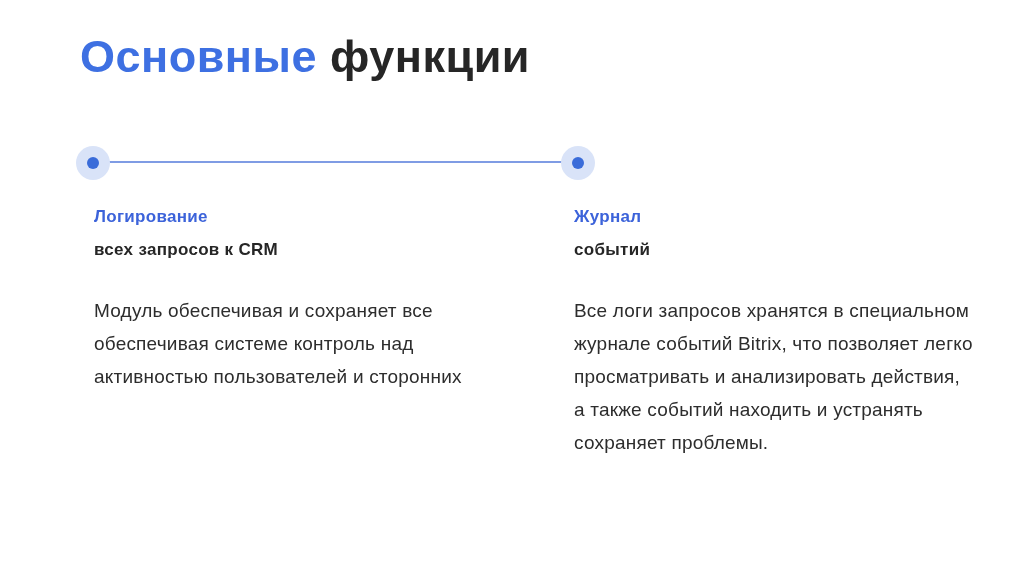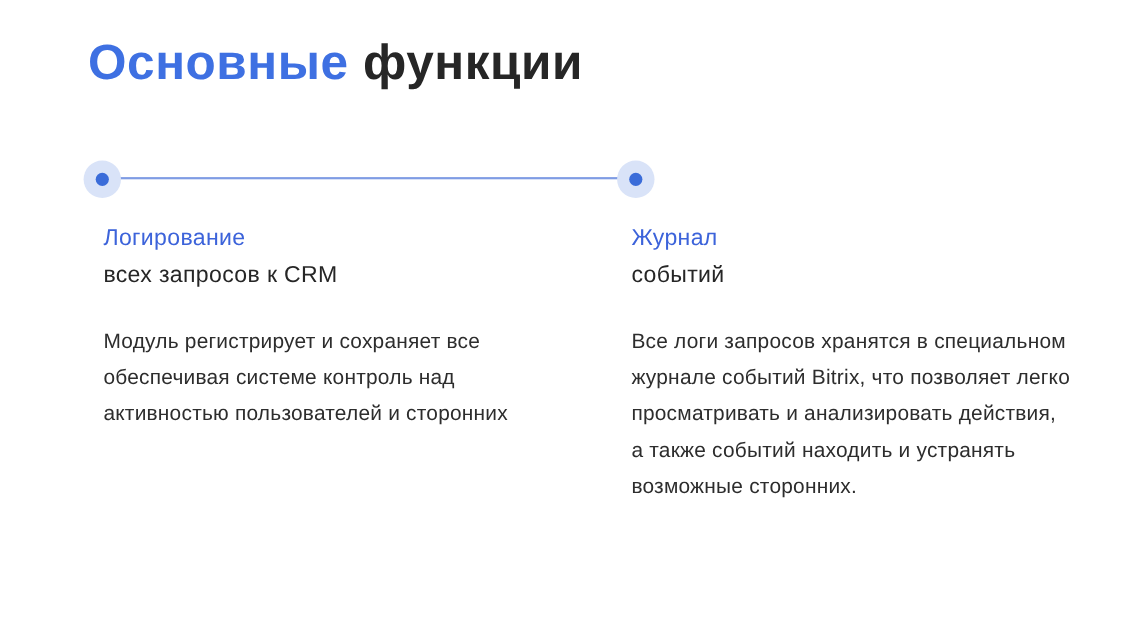--- a/index.html
+++ b/index.html
@@ -60,23 +60,23 @@
   }
   
   .column {
     position: absolute;
     top: 200px;
     width: 440px;
   }
   .column.left  { left: 94px; }
   .column.right { left: 574px; }
   .col-heading-line {
-    font-size: 21px;
+    font-size: 17px;
     line-height: 33px;
-    font-weight: 400;
+    font-weight: 700;
     letter-spacing: 0.3px;
     color: #262626;
     white-space: nowrap;
   }
   .col-heading-line.accent { color: #3c63da; }
   .col-body {
     margin: 28px 0 0 0;
     font-size: 19px;
     line-height: 33px;
     font-weight: 400;
@@ -98,31 +98,31 @@
     <div class="dot"></div>
   </div>
   <div class="timeline-node n2">
     <div class="dot"></div>
   </div>
 
   <section class="column left">
     <div class="col-heading-line accent">Логирование</div>
     <div class="col-heading-line">всех запросов к CRM</div>
     <div class="col-body">
-      <div class="body-line">Модуль регистрирует и сохраняет все</div>
+      <div class="body-line">Модуль обеспечивая и сохраняет все</div>
       <div class="body-line">обеспечивая системе контроль над</div>
       <div class="body-line">активностью пользователей и сторонних</div>
     </div>
   </section>
 
   <section class="column right">
     <div class="col-heading-line accent">Журнал</div>
     <div class="col-heading-line">событий</div>
     <div class="col-body">
       <div class="body-line">Все логи запросов хранятся в специальном</div>
       <div class="body-line">журнале событий Bitrix, что позволяет легко</div>
       <div class="body-line">просматривать и анализировать действия,</div>
       <div class="body-line">а также событий находить и устранять</div>
-      <div class="body-line">возможные сторонних.</div>
+      <div class="body-line">сохраняет проблемы.</div>
     </div>
   </section>
 
 </div>
 
 </body></html>

